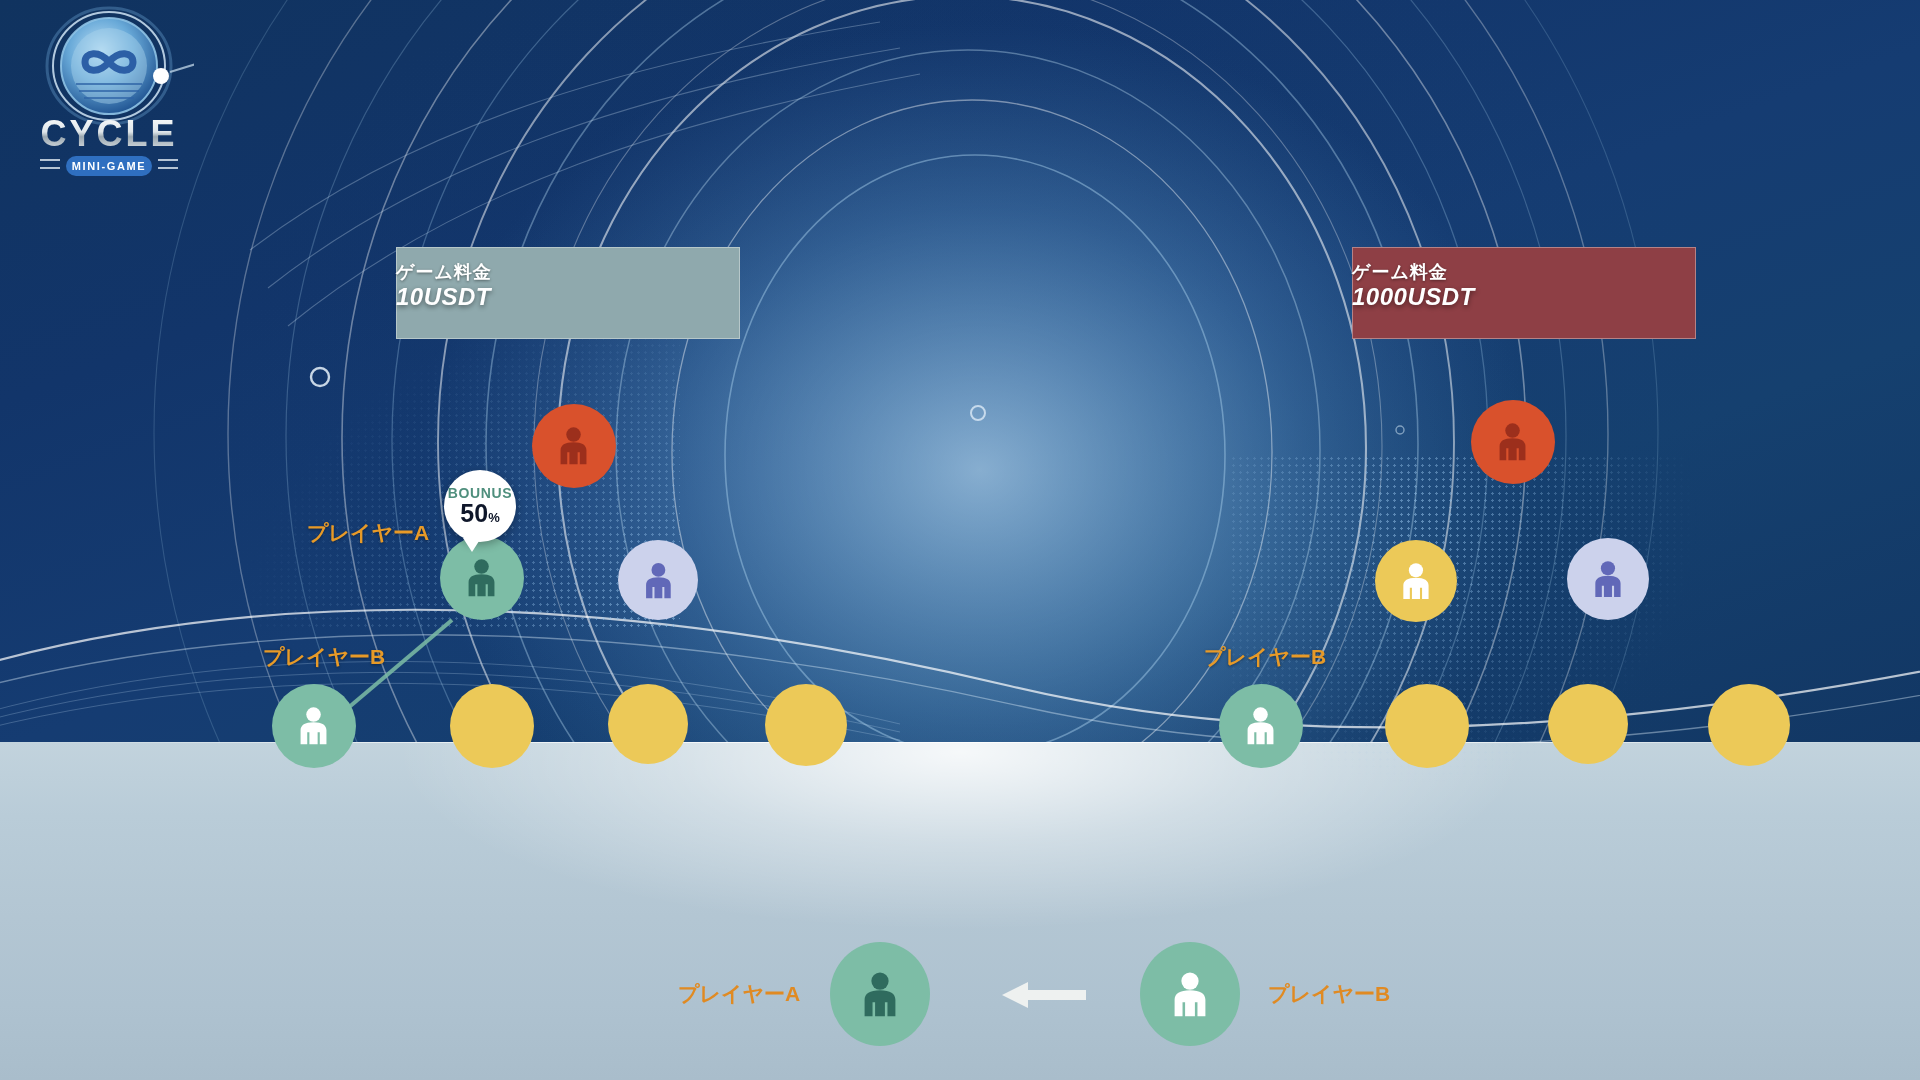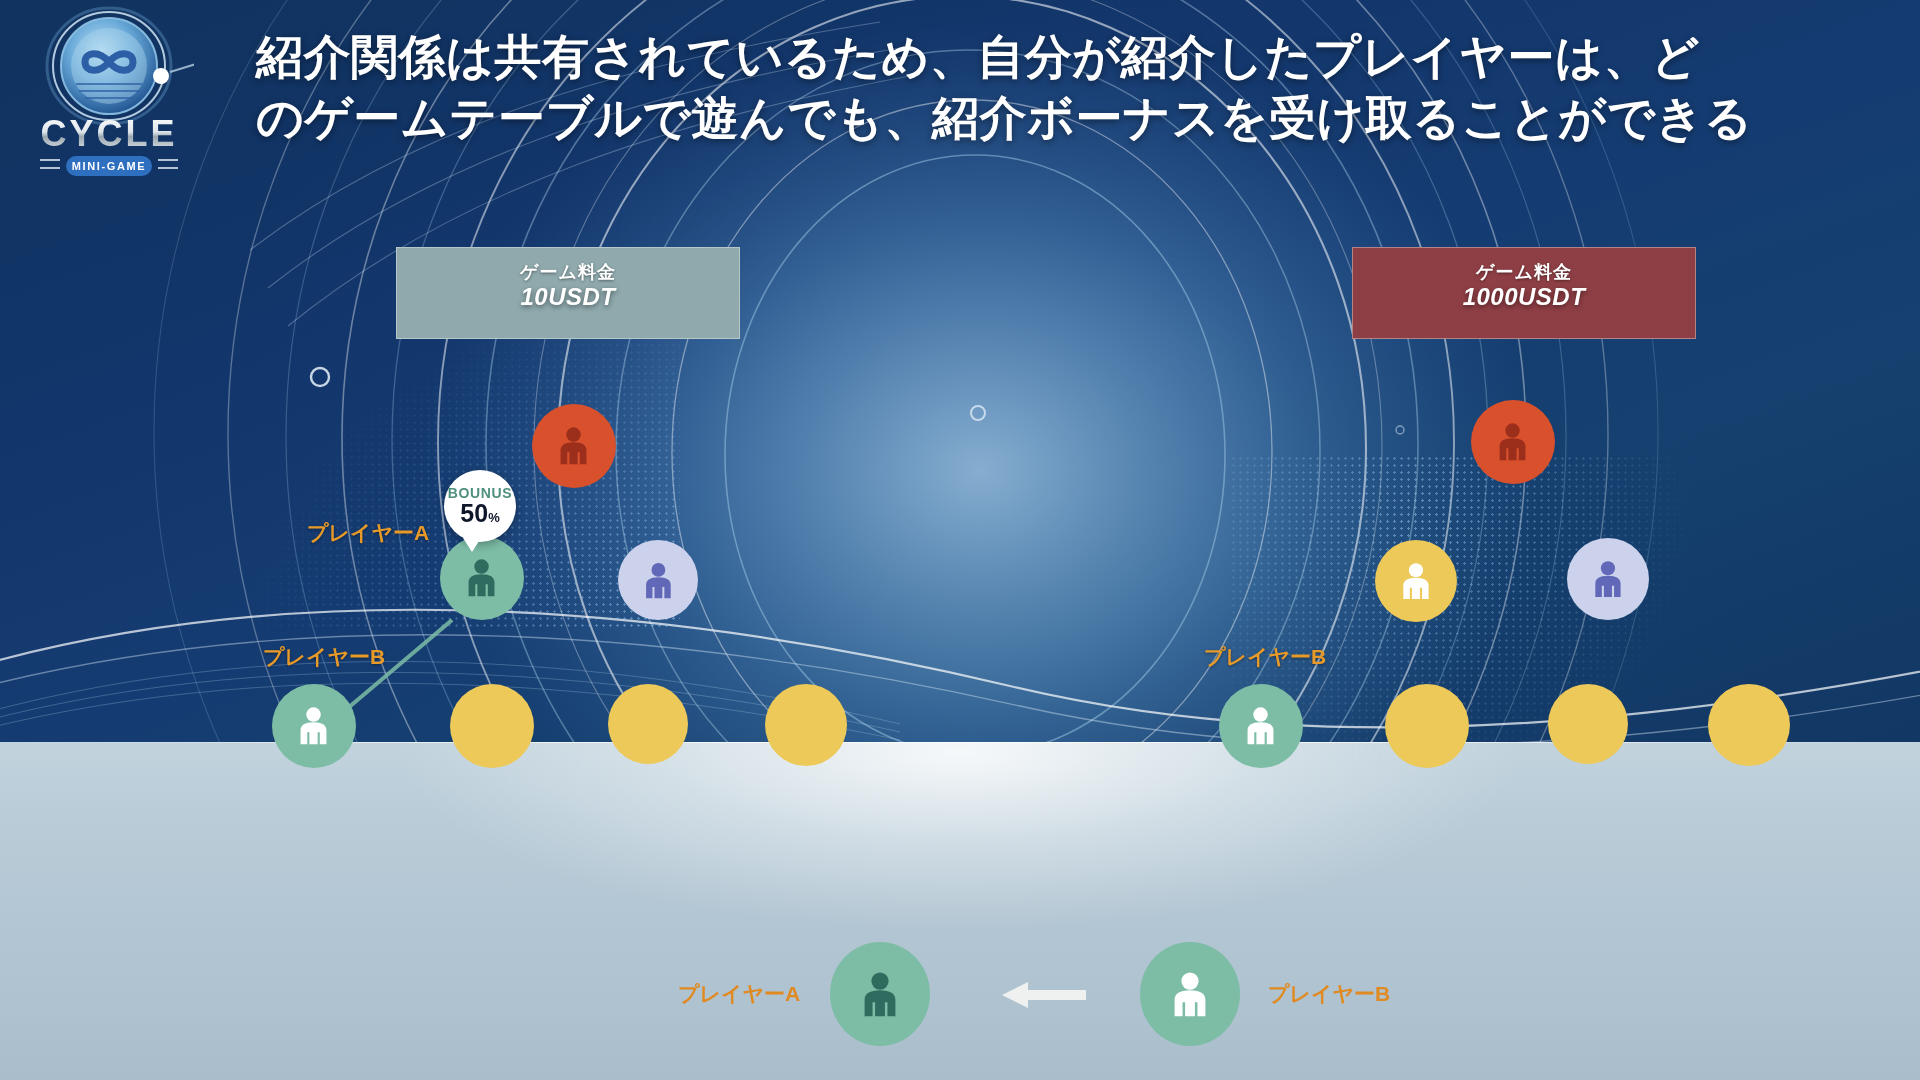--- a/index.html
+++ b/index.html
@@ -48,21 +48,21 @@
   
   .title{
     position:absolute;left:256px;top:26px;width:1560px;
     color:#ffffff;font-size:47px;font-weight:700;line-height:1.30;
     letter-spacing:0.5px;
     text-shadow:0 2px 7px rgba(0,0,0,0.45);
   }
   .title div{white-space:nowrap;}
 
   
-  .badge{position:absolute;text-align:center;color:#fff;
+  .badge{position:absolute;text-align:left;color:#fff;
     box-shadow:0 0 0 1px rgba(255,255,255,0.35) inset;}
   .badge .cap{font-size:18px;font-weight:700;letter-spacing:1px;
     text-shadow:0 1px 3px rgba(0,0,0,.45);}
   .badge .amt{font-size:24px;font-weight:700;letter-spacing:0.5px;line-height:1.12;
     text-shadow:0 2px 5px rgba(0,0,0,.45);font-style:italic;}
   .badge.left{left:396px;top:247px;width:344px;height:92px;padding-top:13px;
     box-sizing:border-box;background:#8fa9ad;}
   .badge.right{left:1352px;top:247px;width:344px;height:92px;padding-top:13px;
     box-sizing:border-box;background:#8e3f45;}
 
@@ -224,24 +224,20 @@
       <text x="85" y="164" text-anchor="middle" font-family="Liberation Sans, sans-serif" font-size="11" font-weight="700" fill="#ffffff" letter-spacing="1.6">MINI-GAME</text>
       <g stroke="#dfe9f0" stroke-opacity=".8" stroke-width="2">
         <path d="M 16 154 H 36"></path>
           <path d="M 16 162 H 36"></path>
         <path d="M 134 154 H 154"></path>
           <path d="M 134 162 H 154"></path>
       </g>
     </svg>
   </div>
 
-  <div class="title">
-    <div>紹介関係は共有されているため、自分が紹介したプレイヤーは、ど</div>
-    <div>のゲームテーブルで遊んでも、紹介ボーナスを受け取ることができる</div>
-  </div>
 
   <div class="badge left">
     <div class="cap">ゲーム料金</div>
     <div class="amt">10USDT</div>
   </div>
   <div class="badge right">
     <div class="cap">ゲーム料金</div>
     <div class="amt">1000USDT</div>
   </div>
 

